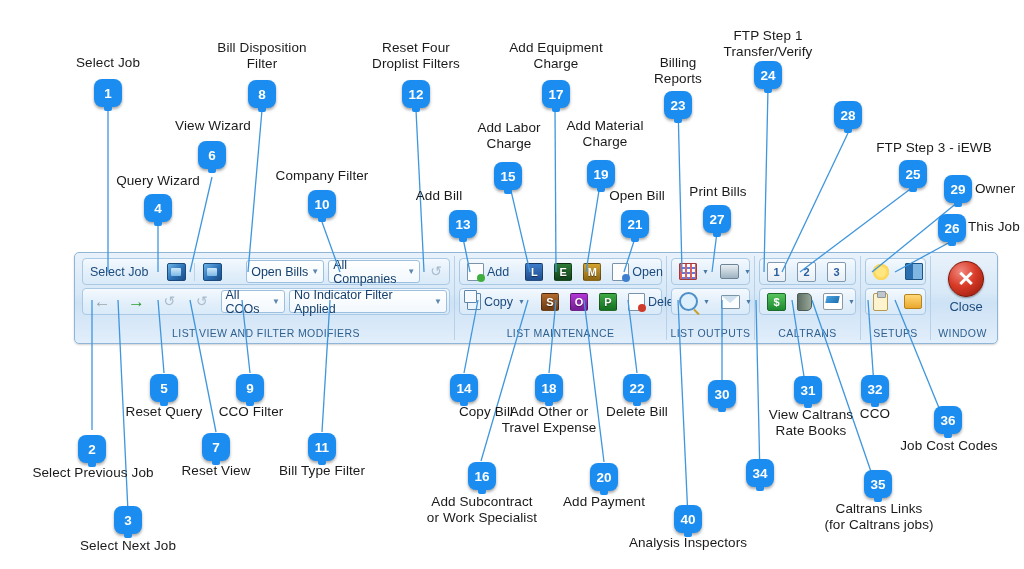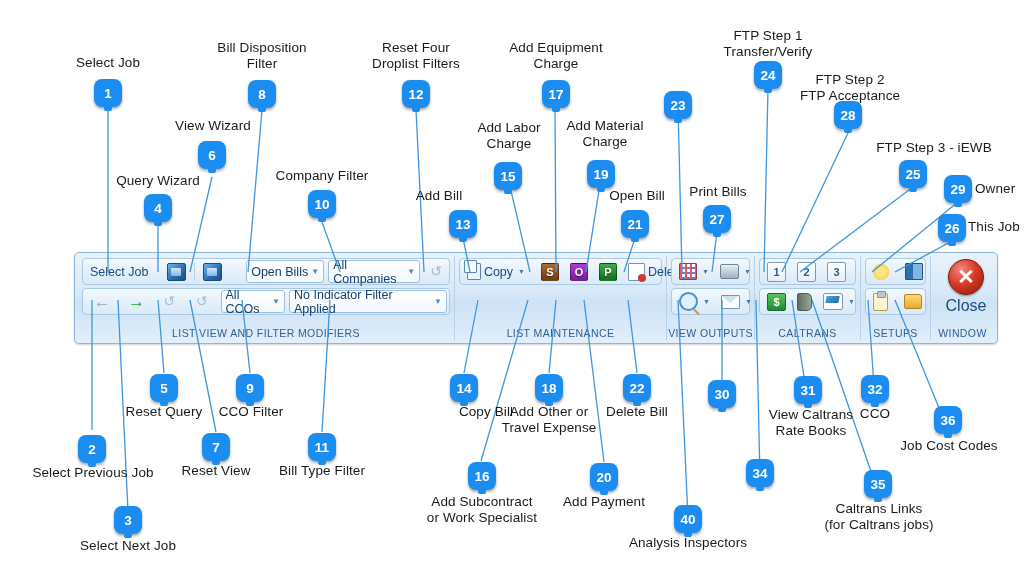--- a/index.html
+++ b/index.html
@@ -121,21 +121,21 @@
   .folder{width:17px;height:13px;background:linear-gradient(180deg,#ffd97a,#eaa82c);
        border:1px solid #b5821f;border-radius:2px 3px 2px 2px;}
 
   .closebtn{display:flex;flex-direction:column;align-items:center;justify-content:center;
        width:62px;height:62px;gap:2px;border-radius:4px;}
   .closeicon{width:34px;height:34px;border-radius:50%;
        background:radial-gradient(circle at 35% 28%,#f08a80 0%,#d93b28 45%,#8f1709 100%);
        border:1px solid #7d1505;display:flex;align-items:center;justify-content:center;
        color:#fff;font-size:21px;font-weight:bold;line-height:30px;
        box-shadow:0 1px 2px rgba(0,0,0,.4);}
-  .closelbl{font-size:16px;color:#1c4b7d;}
+  .closelbl{font-size:13px;color:#1c4b7d;}
 </style>
 </head>
 <body>
 
 <div id="ribbon">
 
   <div class="group" style="width:376px">
     <div class="grp-rows">
       <div class="row">
         <span class="btn txt" style="width:86px">Select Job</span>
@@ -180,20 +180,40 @@
           <span>No Indicator Filter Applied</span>
           <span class="caret">▼</span>
         </span>
       </div>
     </div>
     <div class="grp-title">LIST VIEW AND FILTER MODIFIERS</div>
   </div>
 
   <div class="group" style="width:212px">
     <div class="grp-rows">
+      <div class="row">
+        <span class="btn txt" style="width:68px">
+          <span class="doc add"></span>
+          <span>Add</span>
+        </span>
+        <span class="sep"></span>
+        <span class="btn">
+          <span class="ic-sq" style="background:linear-gradient(180deg,#3f7cc8,#1f4e8f)">L</span>
+        </span>
+        <span class="btn">
+          <span class="ic-sq" style="background:linear-gradient(180deg,#2e7a36,#11431a)">E</span>
+        </span>
+        <span class="btn">
+          <span class="ic-sq" style="background:linear-gradient(180deg,#d3a332,#8d6512)">M</span>
+        </span>
+        <span class="btn txt">
+          <span class="doc open"></span>
+          <span>Open</span>
+        </span>
+      </div>
 
       <div class="row">
         <span class="btn txt" style="width:68px">
           <span class="copy"></span>
           <span>Copy</span>
           <span class="caret">▼</span>
         </span>
         <span class="sep"></span>
         <span class="btn">
           <span class="ic-sq" style="background:linear-gradient(180deg,#b06a2e,#6d3a12)">S</span>
@@ -229,21 +249,21 @@
         <span class="btn">
           <span class="mag"></span>
           <span class="caret">▼</span>
         </span>
         <span class="btn">
           <span class="env"></span>
           <span class="caret">▼</span>
         </span>
       </div>
     </div>
-    <div class="grp-title">VIEW OUTPUTS</div>
+    <div class="grp-title">LIST OUTPUTS</div>
   </div>
 
   <div class="group" style="width:106px">
     <div class="grp-rows">
       <div class="row">
         <span class="btn">
           <span class="numbtn">1</span>
         </span>
         <span class="btn">
           <span class="numbtn">2</span>
@@ -410,37 +430,37 @@
 
   <div class="label" style="left:552px;top:494px;width:104px">Add Payment</div>
   <div class="badge" style="left:590px;top:463px">20</div>
 
   <div class="label" style="left:598px;top:188px;width:78px">Open Bill</div>
   <div class="badge" style="left:621px;top:210px">21</div>
 
   <div class="label" style="left:596px;top:404px;width:82px">Delete Bill</div>
   <div class="badge" style="left:623px;top:374px">22</div>
 
+  <div class="label" style="left:634px;top:55px;width:88px">Billing
+Reports</div>
   <div class="badge" style="left:664px;top:91px">23</div>
 
   <div class="label" style="left:704px;top:28px;width:128px">FTP Step 1
 Transfer/Verify</div>
   <div class="badge" style="left:754px;top:61px">24</div>
 
   <div class="label" style="left:854px;top:140px;width:160px">FTP Step 3 - iEWB</div>
   <div class="badge" style="left:899px;top:160px">25</div>
 
   <div class="label" style="left:968px;top:219px;width:62px;text-align:left">This Job</div>
   <div class="badge" style="left:938px;top:214px">26</div>
 
   <div class="label" style="left:678px;top:184px;width:80px">Print Bills</div>
   <div class="badge" style="left:703px;top:205px">27</div>
 
-  <div class="label" style="left:786px;top:72px;width:128px">FTP Step 2
-FTP Acceptance</div>
   <div class="badge" style="left:834px;top:101px">28</div>
 
   <div class="label" style="left:975px;top:181px;width:56px;text-align:left">Owner</div>
   <div class="badge" style="left:944px;top:175px">29</div>
 
   <div class="badge" style="left:708px;top:380px">30</div>
 
   <div class="label" style="left:760px;top:407px;width:102px">View Caltrans
 Rate Books</div>
   <div class="badge" style="left:794px;top:376px">31</div>

